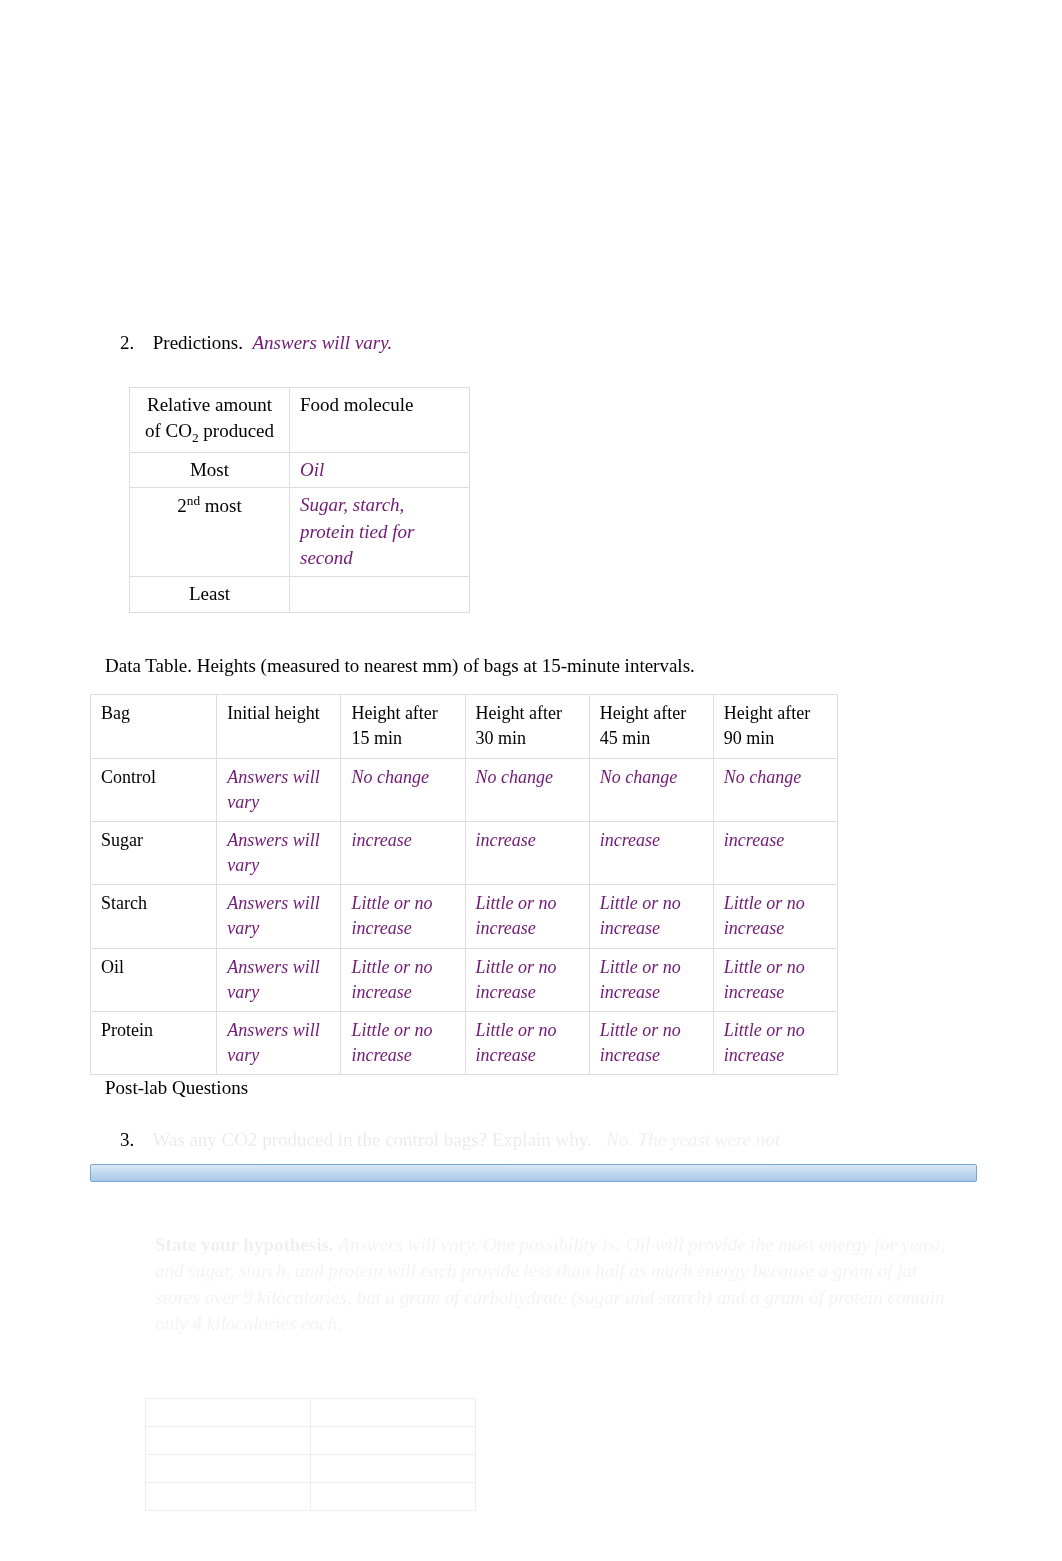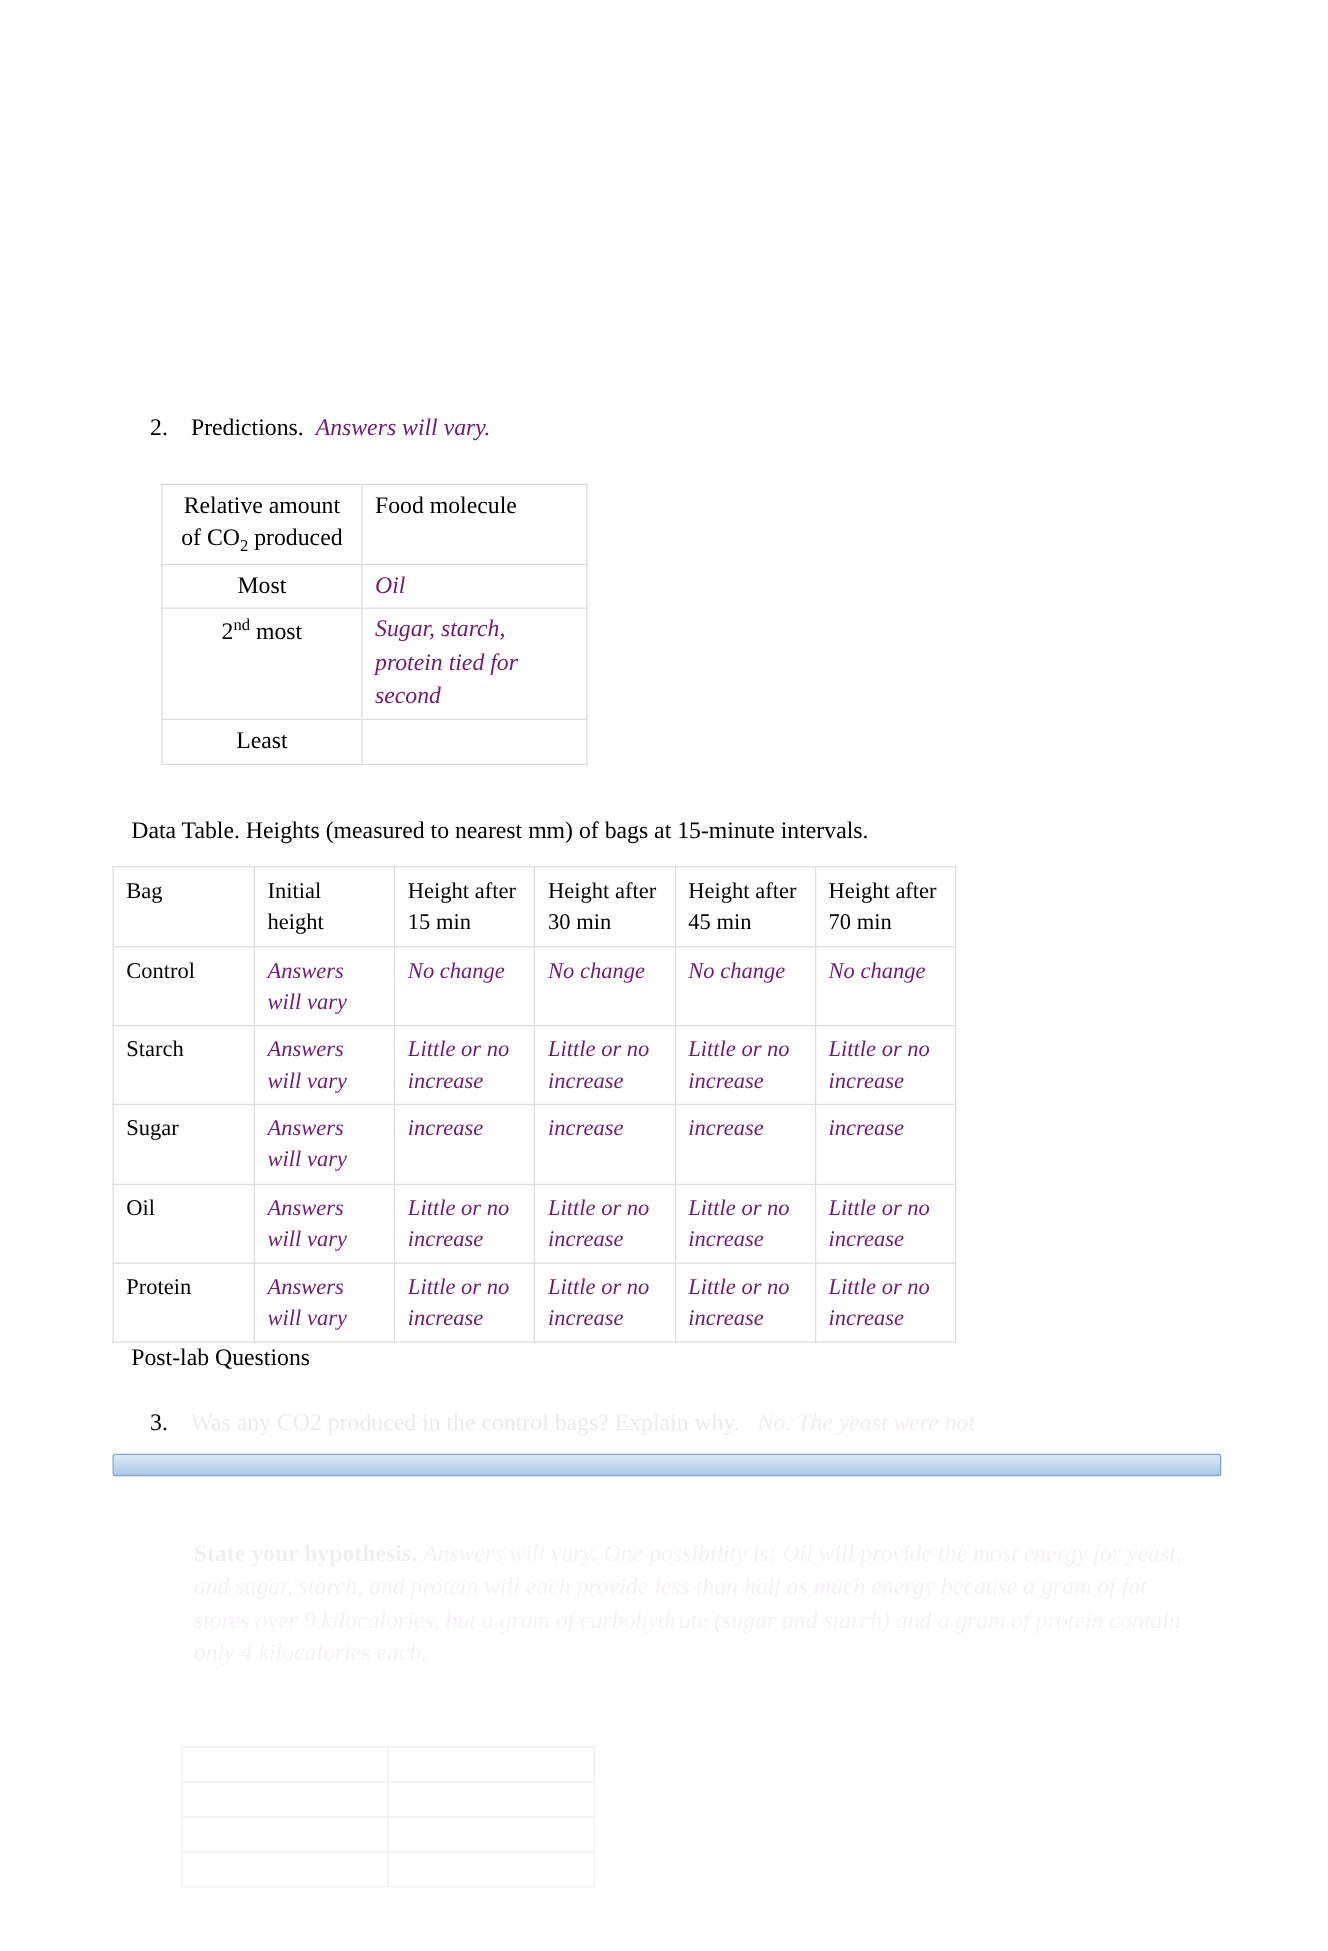--- a/index.html
+++ b/index.html
@@ -65,21 +65,21 @@
     }
     .data-caption {
       margin-top: 40px;
       margin-bottom: 15px;
       margin-left: 15px;
     }
     .data-table {
       margin-left: 0;
       border-collapse: collapse;
       border: 1px solid #ddd;
-      width: 675px;
+      width: 748px;
     }
     .data-table td {
       border: 1px solid #ddd;
       padding: 6px 10px;
       vertical-align: top;
       font-size: 18px;
     }
     .data-table .col-bag { width: 120px; }
     .data-table .col-h { width: 118px; }
     .postlab {
@@ -158,45 +158,45 @@
 <div class="data-caption">Data Table. Heights (measured to nearest mm) of bags at 15-minute intervals.</div>
 
 <table class="data-table">
   <tbody>
       <tr>
     <td class="col-bag">Bag</td>
     <td class="col-h">Initial height</td>
     <td class="col-h">Height after 15 min</td>
     <td class="col-h">Height after 30 min</td>
     <td class="col-h">Height after 45 min</td>
-    <td class="col-h">Height after 70 min</td>
+    <td class="col-h">Height after 90 min</td>
   </tr>
   <tr>
     <td>Control</td>
     <td class="red">Answers will vary</td>
     <td class="red">No change</td>
     <td class="red">No change</td>
     <td class="red">No change</td>
     <td class="red">No change</td>
   </tr>
   <tr>
+    <td>Sugar</td>
+    <td class="red">Answers will vary</td>
+    <td class="red">increase</td>
+    <td class="red">increase</td>
+    <td class="red">increase</td>
+    <td class="red">increase</td>
+  </tr>
+  <tr>
     <td>Starch</td>
     <td class="red">Answers will vary</td>
     <td class="red">Little or no increase</td>
     <td class="red">Little or no increase</td>
     <td class="red">Little or no increase</td>
     <td class="red">Little or no increase</td>
-  </tr>
-  <tr>
-    <td>Sugar</td>
-    <td class="red">Answers will vary</td>
-    <td class="red">increase</td>
-    <td class="red">increase</td>
-    <td class="red">increase</td>
-    <td class="red">increase</td>
   </tr>
   <tr>
     <td>Oil</td>
     <td class="red">Answers will vary</td>
     <td class="red">Little or no increase</td>
     <td class="red">Little or no increase</td>
     <td class="red">Little or no increase</td>
     <td class="red">Little or no increase</td>
   </tr>
   <tr>

